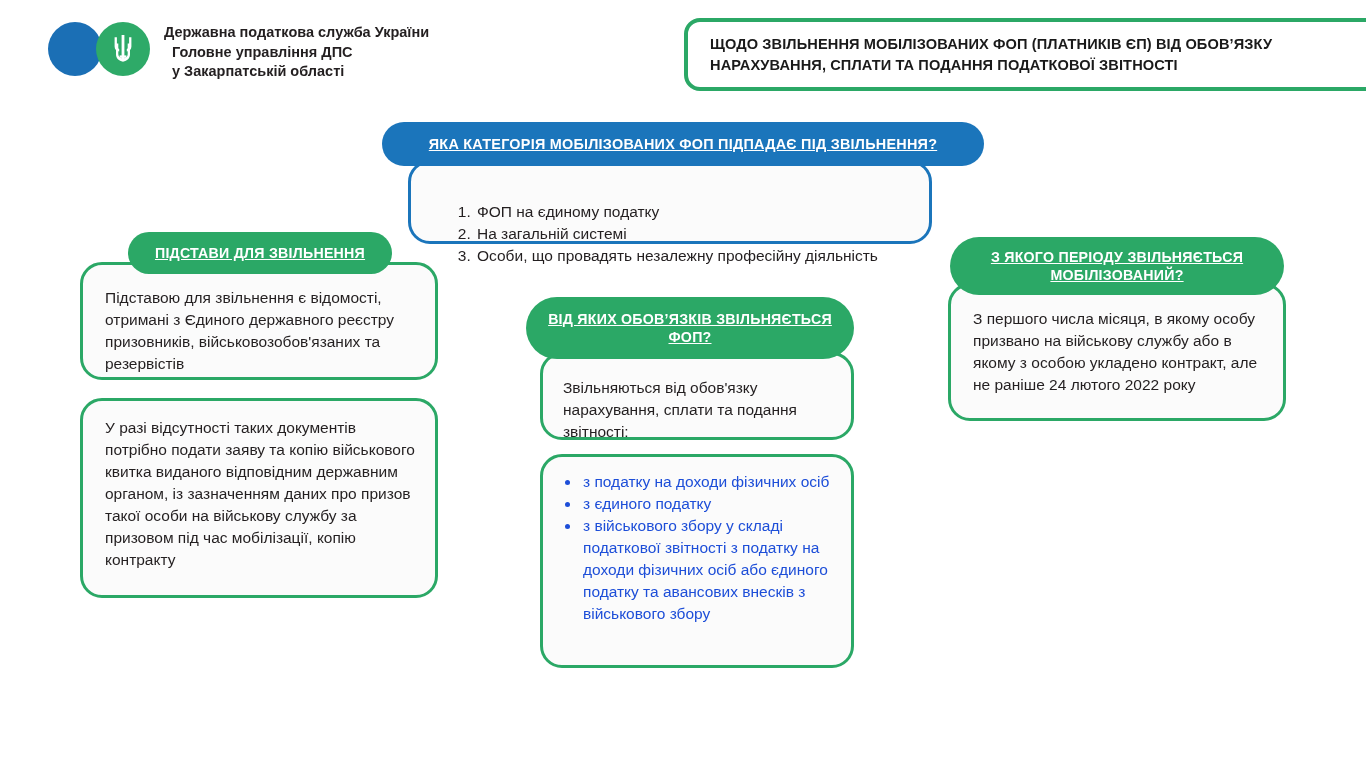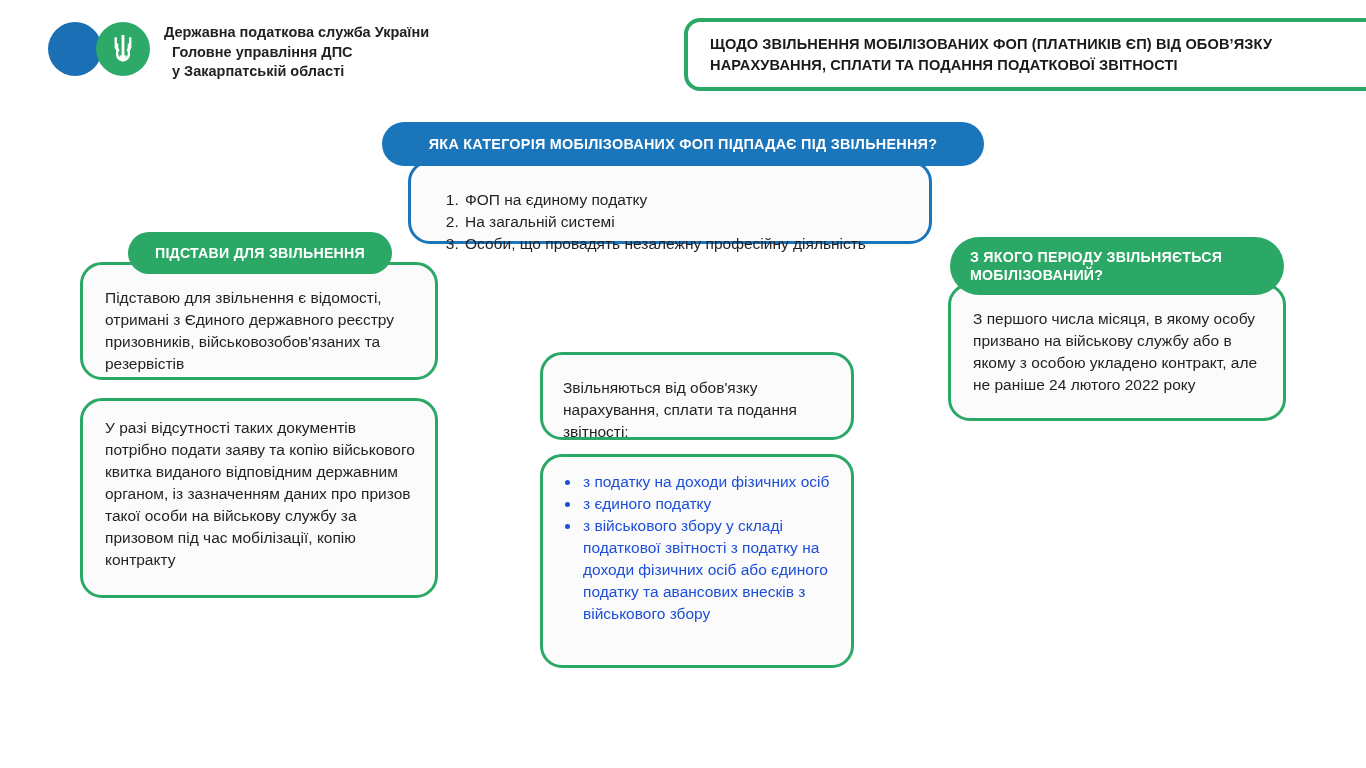--- a/index.html
+++ b/index.html
@@ -102,27 +102,28 @@
   }
 
   
   .pill {
     position: absolute;
     box-sizing: border-box;
     border-radius: 26px;
     display: flex;
     align-items: center;
     justify-content: center;
-    text-align: left;
+    text-align: center;
     color: #ffffff;
     font-weight: bold;
     text-transform: uppercase;
     letter-spacing: 0.25px;
     z-index: 3;
     padding: 7px 20px;
+    text-decoration: underline;
   }
   .pill.blue { background: #1b75bb; }
   .pill.green { background: #2ba866; }
 
   .card {
     position: absolute;
     box-sizing: border-box;
     background: #fbfbfb;
     border-radius: 22px;
     z-index: 2;
@@ -146,21 +147,21 @@
     font-size: 14.4px;
   }
   #card-category {
     left: 408px;
     top: 160px;
     width: 524px;
     height: 84px;
     padding: 22px 18px 10px 26px;
   }
   ol.numlist {
-    margin: 4px;
+    margin: 16px;
     padding: 0 0 0 22px;
     list-style: decimal;
   }
   ol.numlist li {
     font-size: 15.5px;
     line-height: 1.42;
     color: #231f20;
     padding-left: 2px;
   }
 
@@ -282,20 +283,21 @@
   </div>
 
   <div class="pill green" id="pill-grounds">ПІДСТАВИ ДЛЯ ЗВІЛЬНЕННЯ</div>
   <div class="card green-border" id="card-grounds">
     <div class="card-body">Підставою для звільнення є відомості, отримані з Єдиного державного реєстру призовників, військовозобов'язаних та резервістів</div>
   </div>
   <div class="card green-border" id="card-grounds2">
     <div class="card-body"><span>У разі відсутності таких документів потрібно </span><b>подати заяву та копію військового квитка</b><span> виданого відповідним державним органом, із зазначенням даних про призов такої особи на військову службу за призовом під час мобілізації, </span><b>копію контракту</b></div>
   </div>
 
+  <div class="pill green" id="pill-obligations">ВІД ЯКИХ ОБОВ’ЯЗКІВ ЗВІЛЬНЯЄТЬСЯ ФОП?</div>
   <div class="card green-border" id="card-obligations">
     <div class="card-body">Звільняються від обов'язку нарахування, сплати та подання звітності:</div>
   </div>
   <div class="card green-border" id="card-oblig-list">
     <ul class="bullets">
       <li>з податку на доходи фізичних осіб</li>
       <li>з єдиного податку</li>
       <li>з військового збору у складі податкової звітності з податку на доходи фізичних осіб або єдиного податку та авансових внесків з військового збору</li>
     </ul>
   </div>

